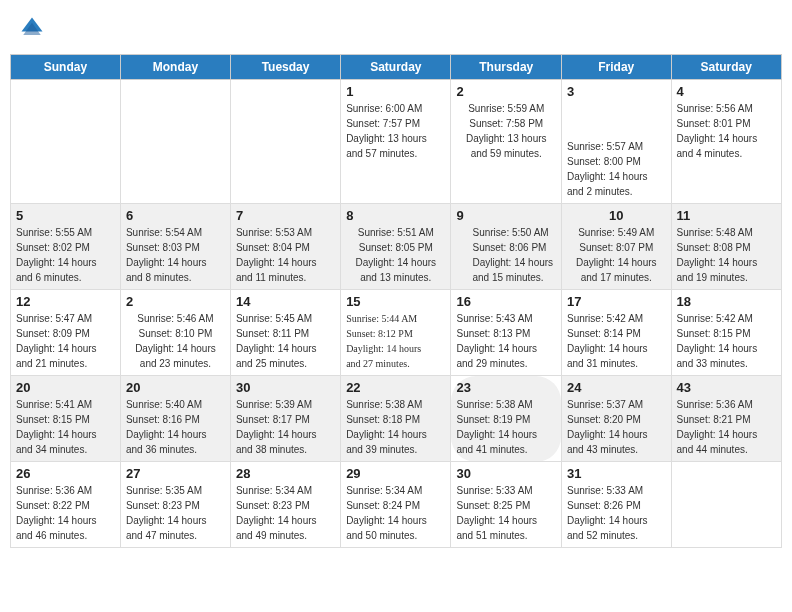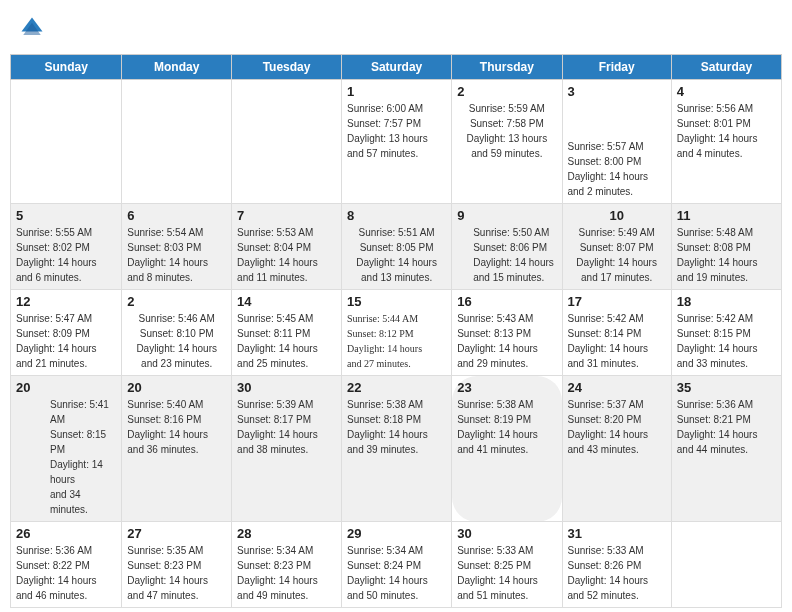--- a/index.html
+++ b/index.html
@@ -249,21 +249,21 @@
           <div class="day-num">18</div>
           <div class="day-info" style="white-space: pre-line;">Sunrise: 5:42 AM
 Sunset: 8:15 PM
 Daylight: 14 hours
 and 33 minutes.</div>
         </td>
       </tr>
       <tr>
         <td style="background: rgb(240, 240, 240);">
           <div class="day-num">20</div>
-          <div class="day-info" style="white-space: pre-line; margin-left: 34px;">Sunrise: 5:41 AM
+          <div class="day-info" style="white-space: pre-line;">Sunrise: 5:41 AM
 Sunset: 8:15 PM
 Daylight: 14 hours
 and 34 minutes.</div>
         </td>
         <td style="background: rgb(240, 240, 240);">
           <div class="day-num">20</div>
           <div class="day-info" style="white-space: pre-line;">Sunrise: 5:40 AM
 Sunset: 8:16 PM
 Daylight: 14 hours
 and 36 minutes.</div>
@@ -290,21 +290,21 @@
 and 41 minutes.</div>
         </td>
         <td style="background: rgb(240, 240, 240);">
           <div class="day-num">24</div>
           <div class="day-info" style="white-space: pre-line;">Sunrise: 5:37 AM
 Sunset: 8:20 PM
 Daylight: 14 hours
 and 43 minutes.</div>
         </td>
         <td style="background: rgb(240, 240, 240);">
-          <div class="day-num">35</div>
+          <div class="day-num">43</div>
           <div class="day-info" style="white-space: pre-line;">Sunrise: 5:36 AM
 Sunset: 8:21 PM
 Daylight: 14 hours
 and 44 minutes.</div>
         </td>
       </tr>
       <tr>
         <td>
           <div class="day-num">26</div>
           <div class="day-info" style="white-space: pre-line;">Sunrise: 5:36 AM

